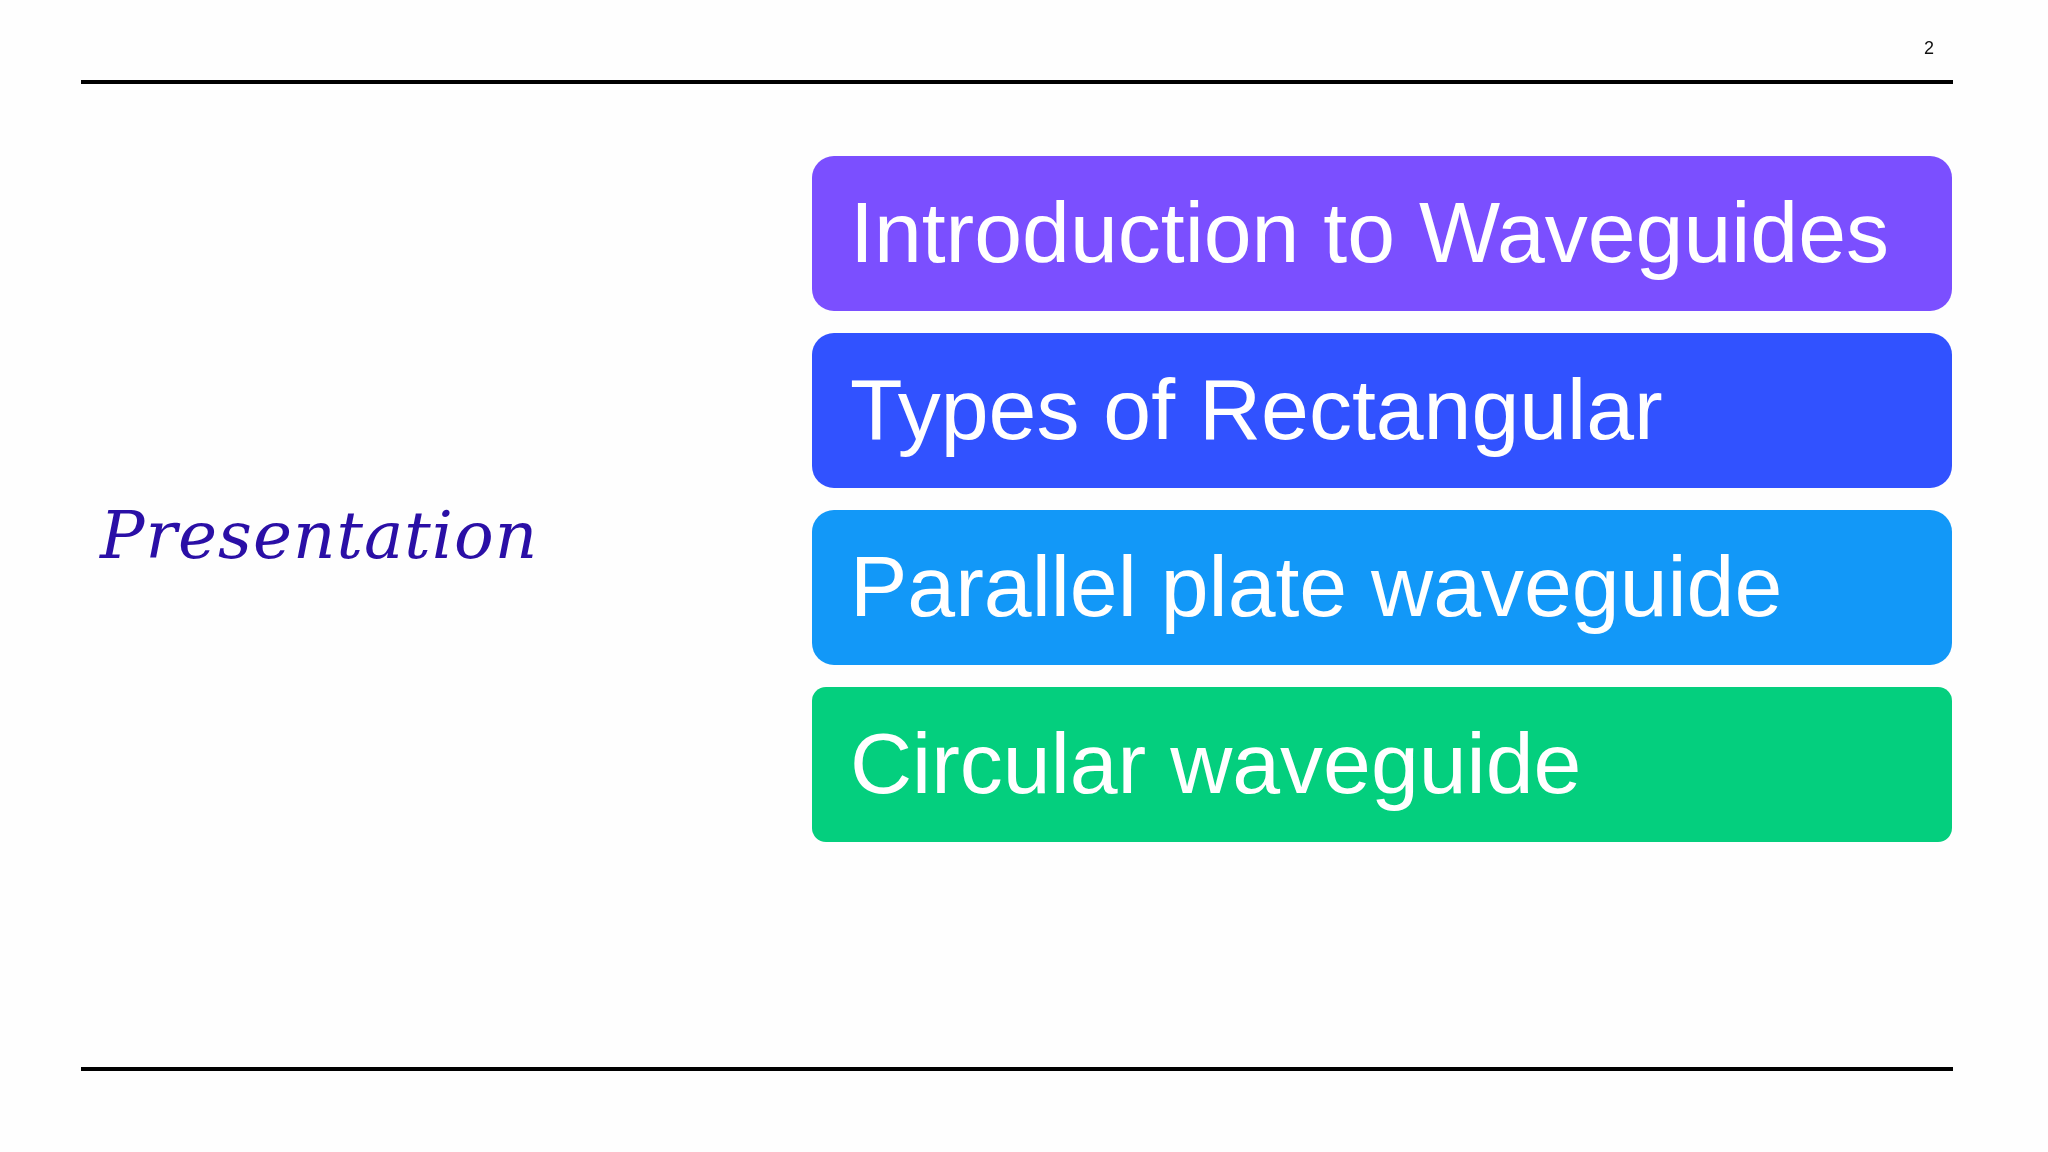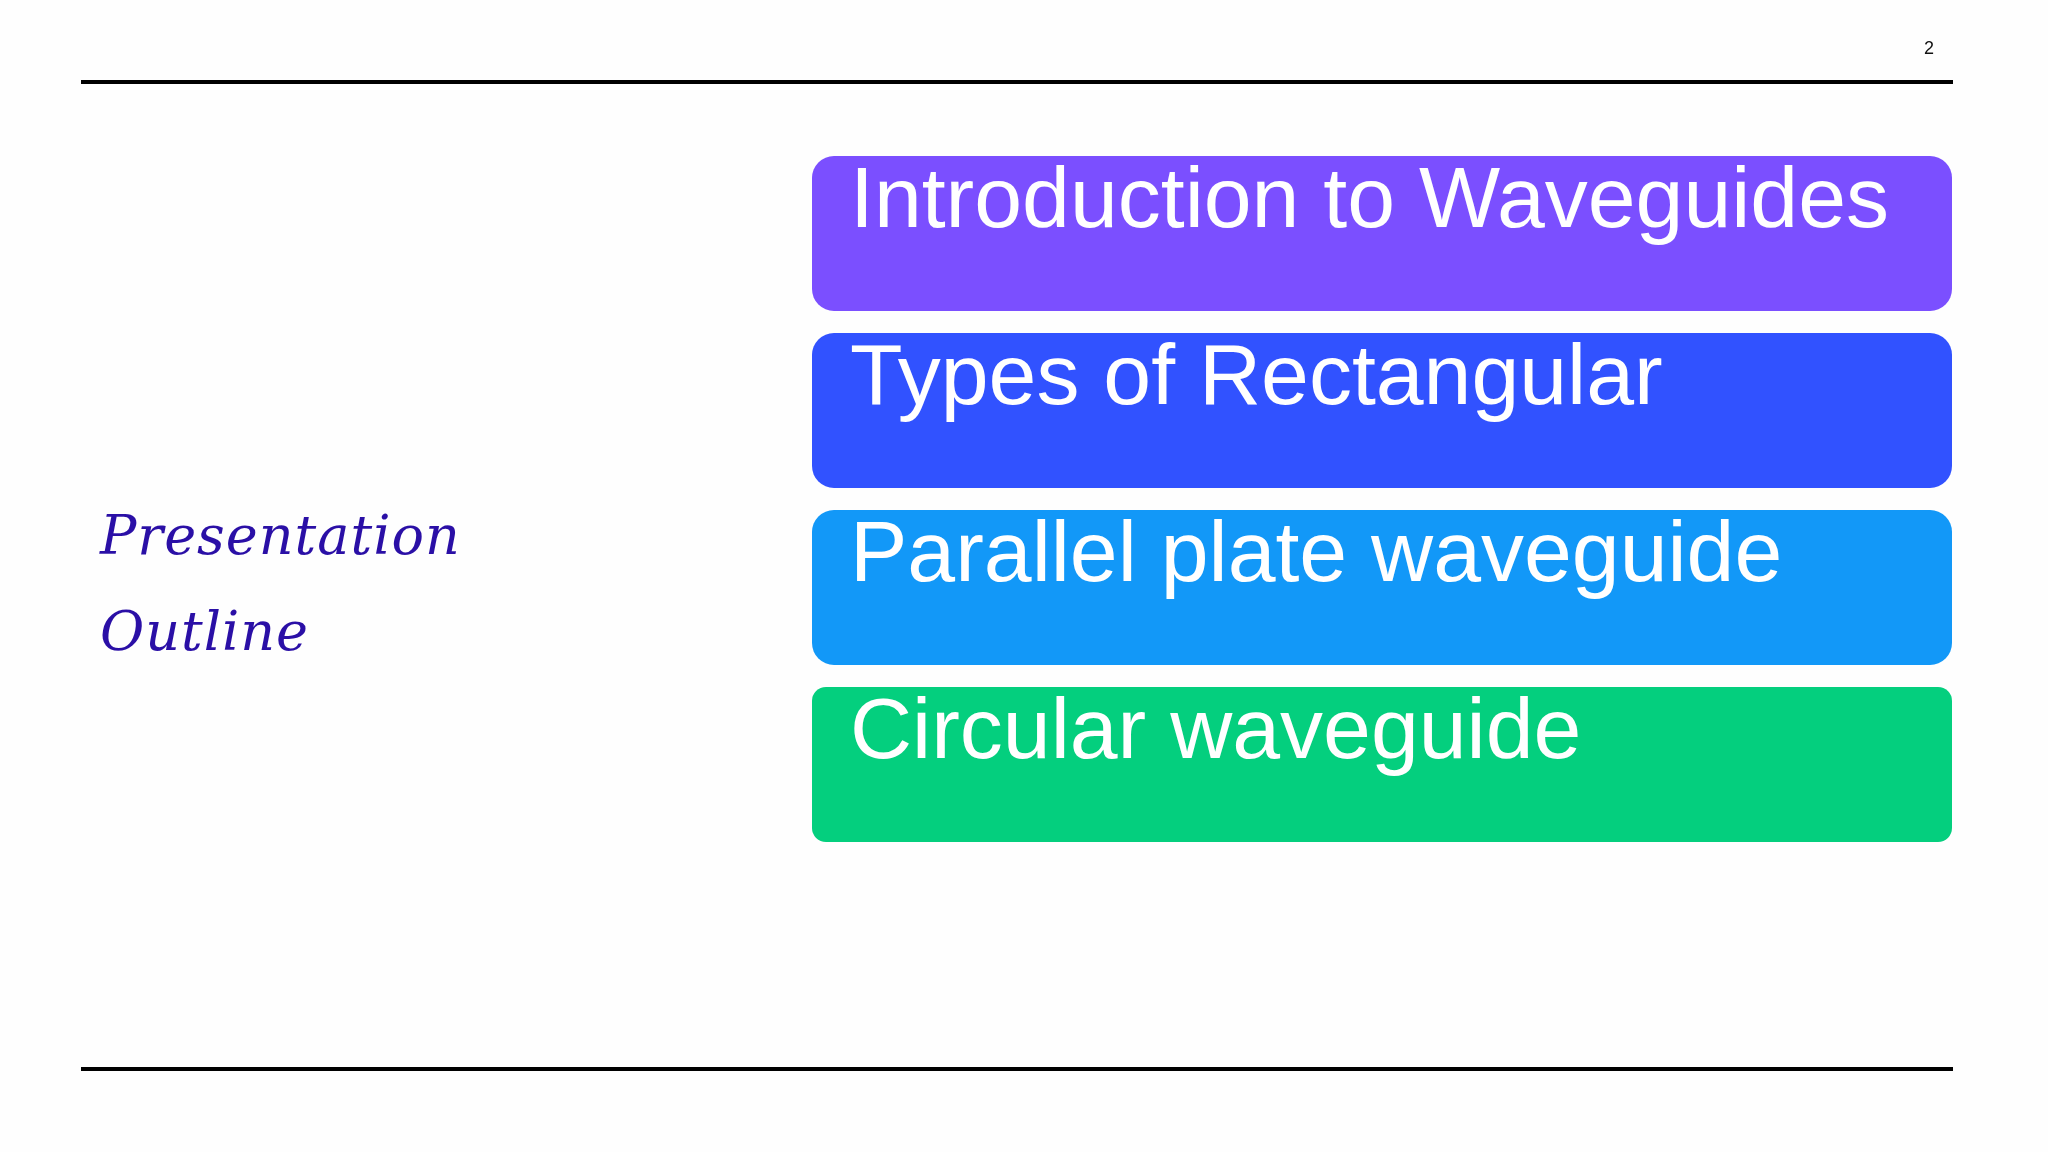--- a/index.html
+++ b/index.html
@@ -1,35 +1,34 @@
 <!DOCTYPE html>
 <html><head>
 <meta charset="utf-8">
 <style>
   html, body { margin:0; padding:0; }
   body { width:2048px; height:1152px; background:#fefefe; position:relative; overflow:hidden; font-family:"Liberation Sans", sans-serif; }
   .page-num { position:absolute; left:1924px; top:38px; font-size:18px; color:#111; }
   .rule { position:absolute; left:81px; width:1872px; height:4px; background:#000; }
   .rule.top { top:80px; }
   .rule.bottom { top:1067px; }
-  .title { position:absolute; left:100px; top:488px; width:640px; font-family:"DejaVu Serif", serif; font-style:italic; font-size:54px; line-height:96px; color:#2a0fa6; letter-spacing:1px; }
+  .title { position:absolute; left:100px; top:488px; width:640px; font-family:"DejaVu Serif", serif; font-style:italic; font-size:66px; line-height:96px; color:#2a0fa6; letter-spacing:1px; }
   .title span { display:block; }
   .items { position:absolute; left:812px; top:156px; width:1140px; }
-  .item { height:155px; border-radius:22px; margin-bottom:22px; display:flex; box-sizing:border-box; padding-left:38px; }
+  .item { height:155px; border-radius:22px; margin-bottom:22px; display:flex; align-items:center; box-sizing:border-box; padding-left:38px; }
   .item-label { color:#ffffff; font-size:86px; line-height:1; position:relative; top:-2px; white-space:nowrap; }
 </style>
 </head>
 <body>
 
 <div class="page-num">2</div>
 <div class="rule top"></div>
 
 <div class="title">
   <span>Presentation</span>
-  <span>Outline</span>
 </div>
 
 <div class="items">
   <div class="item" style="background:#7b4fff;">
     <span class="item-label">Introduction to Waveguides</span>
   </div>
   <div class="item" style="background:#3152ff;">
     <span class="item-label">Types of Rectangular</span>
   </div>
   <div class="item" style="background:#1298f8;">

